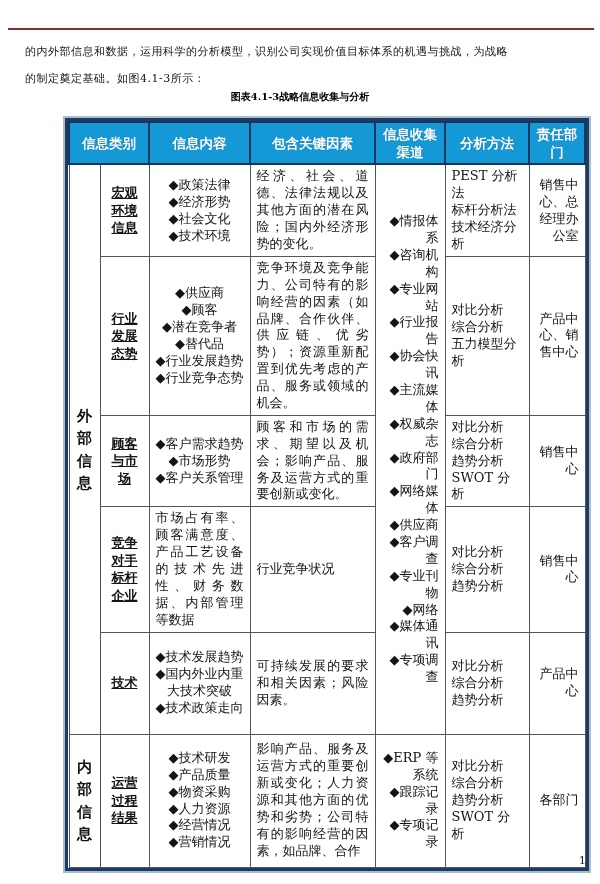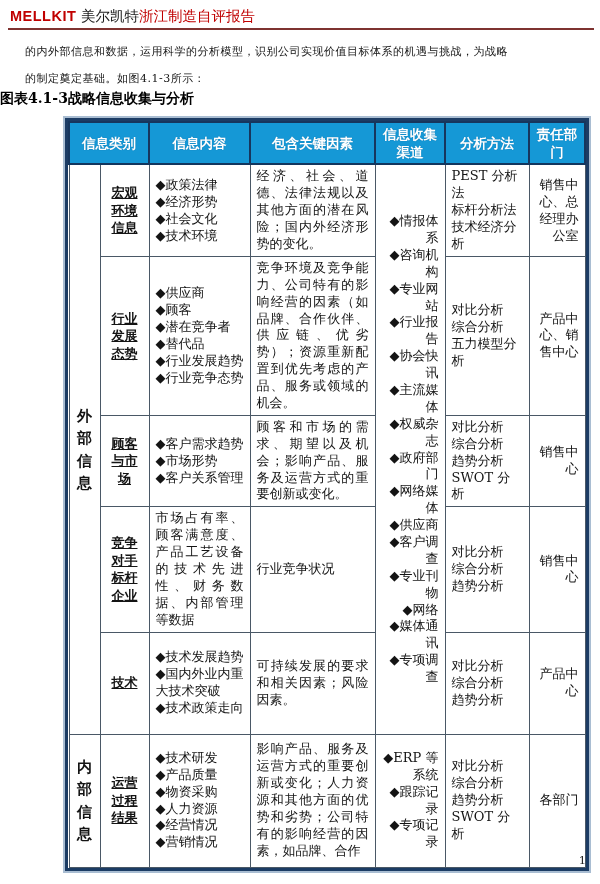--- a/index.html
+++ b/index.html
@@ -30,21 +30,21 @@
   }
   
   .intro {
     position: absolute; left: 25px; top: 38px; width: 552px;
     font-size: 11px; line-height: 27px; color: #141414;
     letter-spacing: 0.5px;
   }
   
   .figure-title {
     position: absolute; left: 0; top: 90px; width: 600px;
-    font-weight: bold; font-size: 14px; color: #000;
+    text-align: center; font-weight: bold; font-size: 10px; color: #000;
   }
   
   .table-wrap {
     position: absolute; left: 65px; top: 118px;
     border: 3px solid #1c3c64;
     outline: 2px solid #a9bdd2;
     background: #fff;
   }
   table.info {
     border-collapse: collapse;
@@ -70,40 +70,36 @@
     overflow: hidden;
   }
   td.cat {
     font-weight: bold; font-size: 15px; line-height: 1.5;
     text-align: center; padding: 2px 1px;
   }
   td.sub {
     font-weight: bold; font-size: 13px; line-height: 1.35;
     text-align: center; padding: 2px 4px; text-decoration: underline;
   }
-  td.content { text-align: left; padding-left: 8px; }
+  td.content { text-align: center; padding-left: 8px; }
   td.factors { text-align: justify; padding: 3px 5px; }
   td.channel { text-align: right; padding: 3px 4px; }
   td.methods { text-align: left; padding-left: 11px; padding-right: 4px; }
   td.dept    { text-align: right; padding: 2px 5px; }
   
   .page-number {
     position: absolute; right: 14px; top: 853px;
     font-size: 11.5px; color: #222;
   }
 </style>
 </head>
 <body>
 
 <div class="page">
 
-  <div class="report-header">
-    <span class="brand">MELLKIT</span>
-    <span class="title-black">美尔凯特</span><span class="title-red">浙江制造自评报告</span>
-  </div>
   <div class="header-rule"></div>
 
   <div class="intro">
     <div>的内外部信息和数据，运用科学的分析模型，识别公司实现价值目标体系的机遇与挑战，为战略</div>
     <div>的制定奠定基础。如图4.1-3所示：</div>
   </div>
 
   <div class="figure-title">图表4.1-3战略信息收集与分析</div>
 
   <div class="table-wrap">

